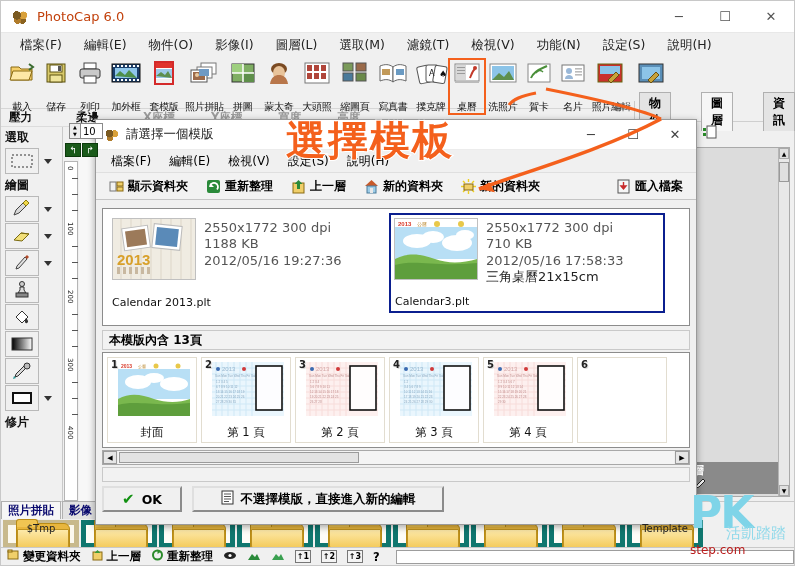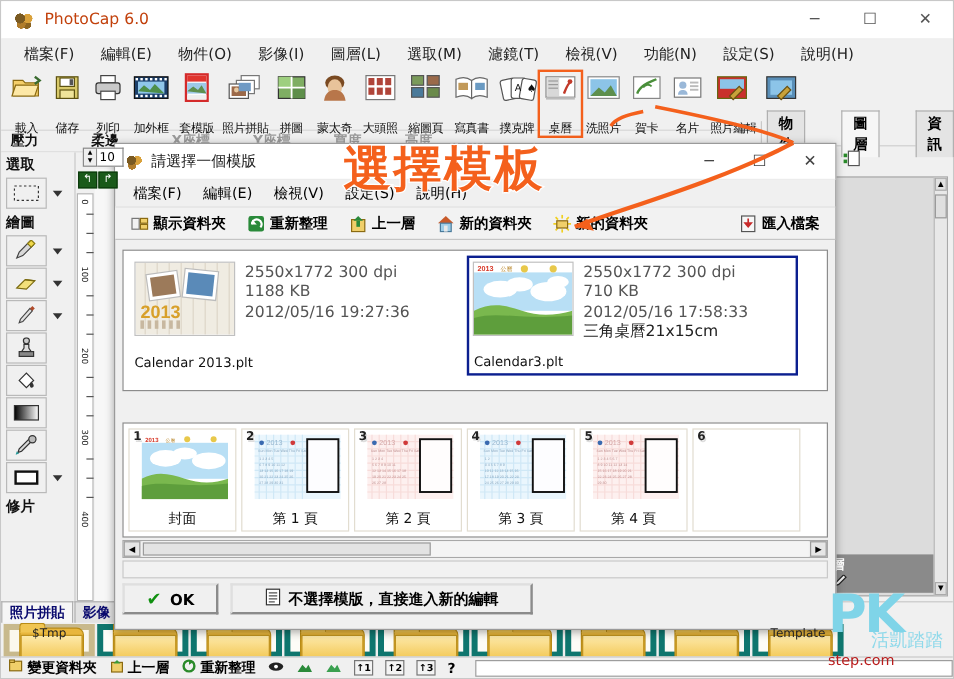--- a/index.html
+++ b/index.html
@@ -875,20 +875,21 @@
         <div class="fmeta">
           <div>2550x1772 300 dpi</div>
           <div>710 KB</div>
           <div>2012/05/16 17:58:33</div>
           <div class="l4">三角桌曆21x15cm</div>
         </div>
         <div class="fname">Calendar3.plt</div>
       </div>
     </div>
 
+    <div class="pagecount">本模版內含 13頁</div>
 
     <div class="pagestrip">
       <div class="pageitem">
         <div class="pnum">1</div>
         <div class="pthumb">
           <svg width="72" height="54" viewBox="0 0 72 54">
             <rect width="72" height="54" fill="#fff"></rect>
               <rect y="7" width="72" height="30" fill="#b8dff5"></rect>
             <ellipse cx="20" cy="20" rx="13" ry="7" fill="#fff"></ellipse>
               <ellipse cx="36" cy="16" rx="10" ry="5" fill="#fff"></ellipse>

